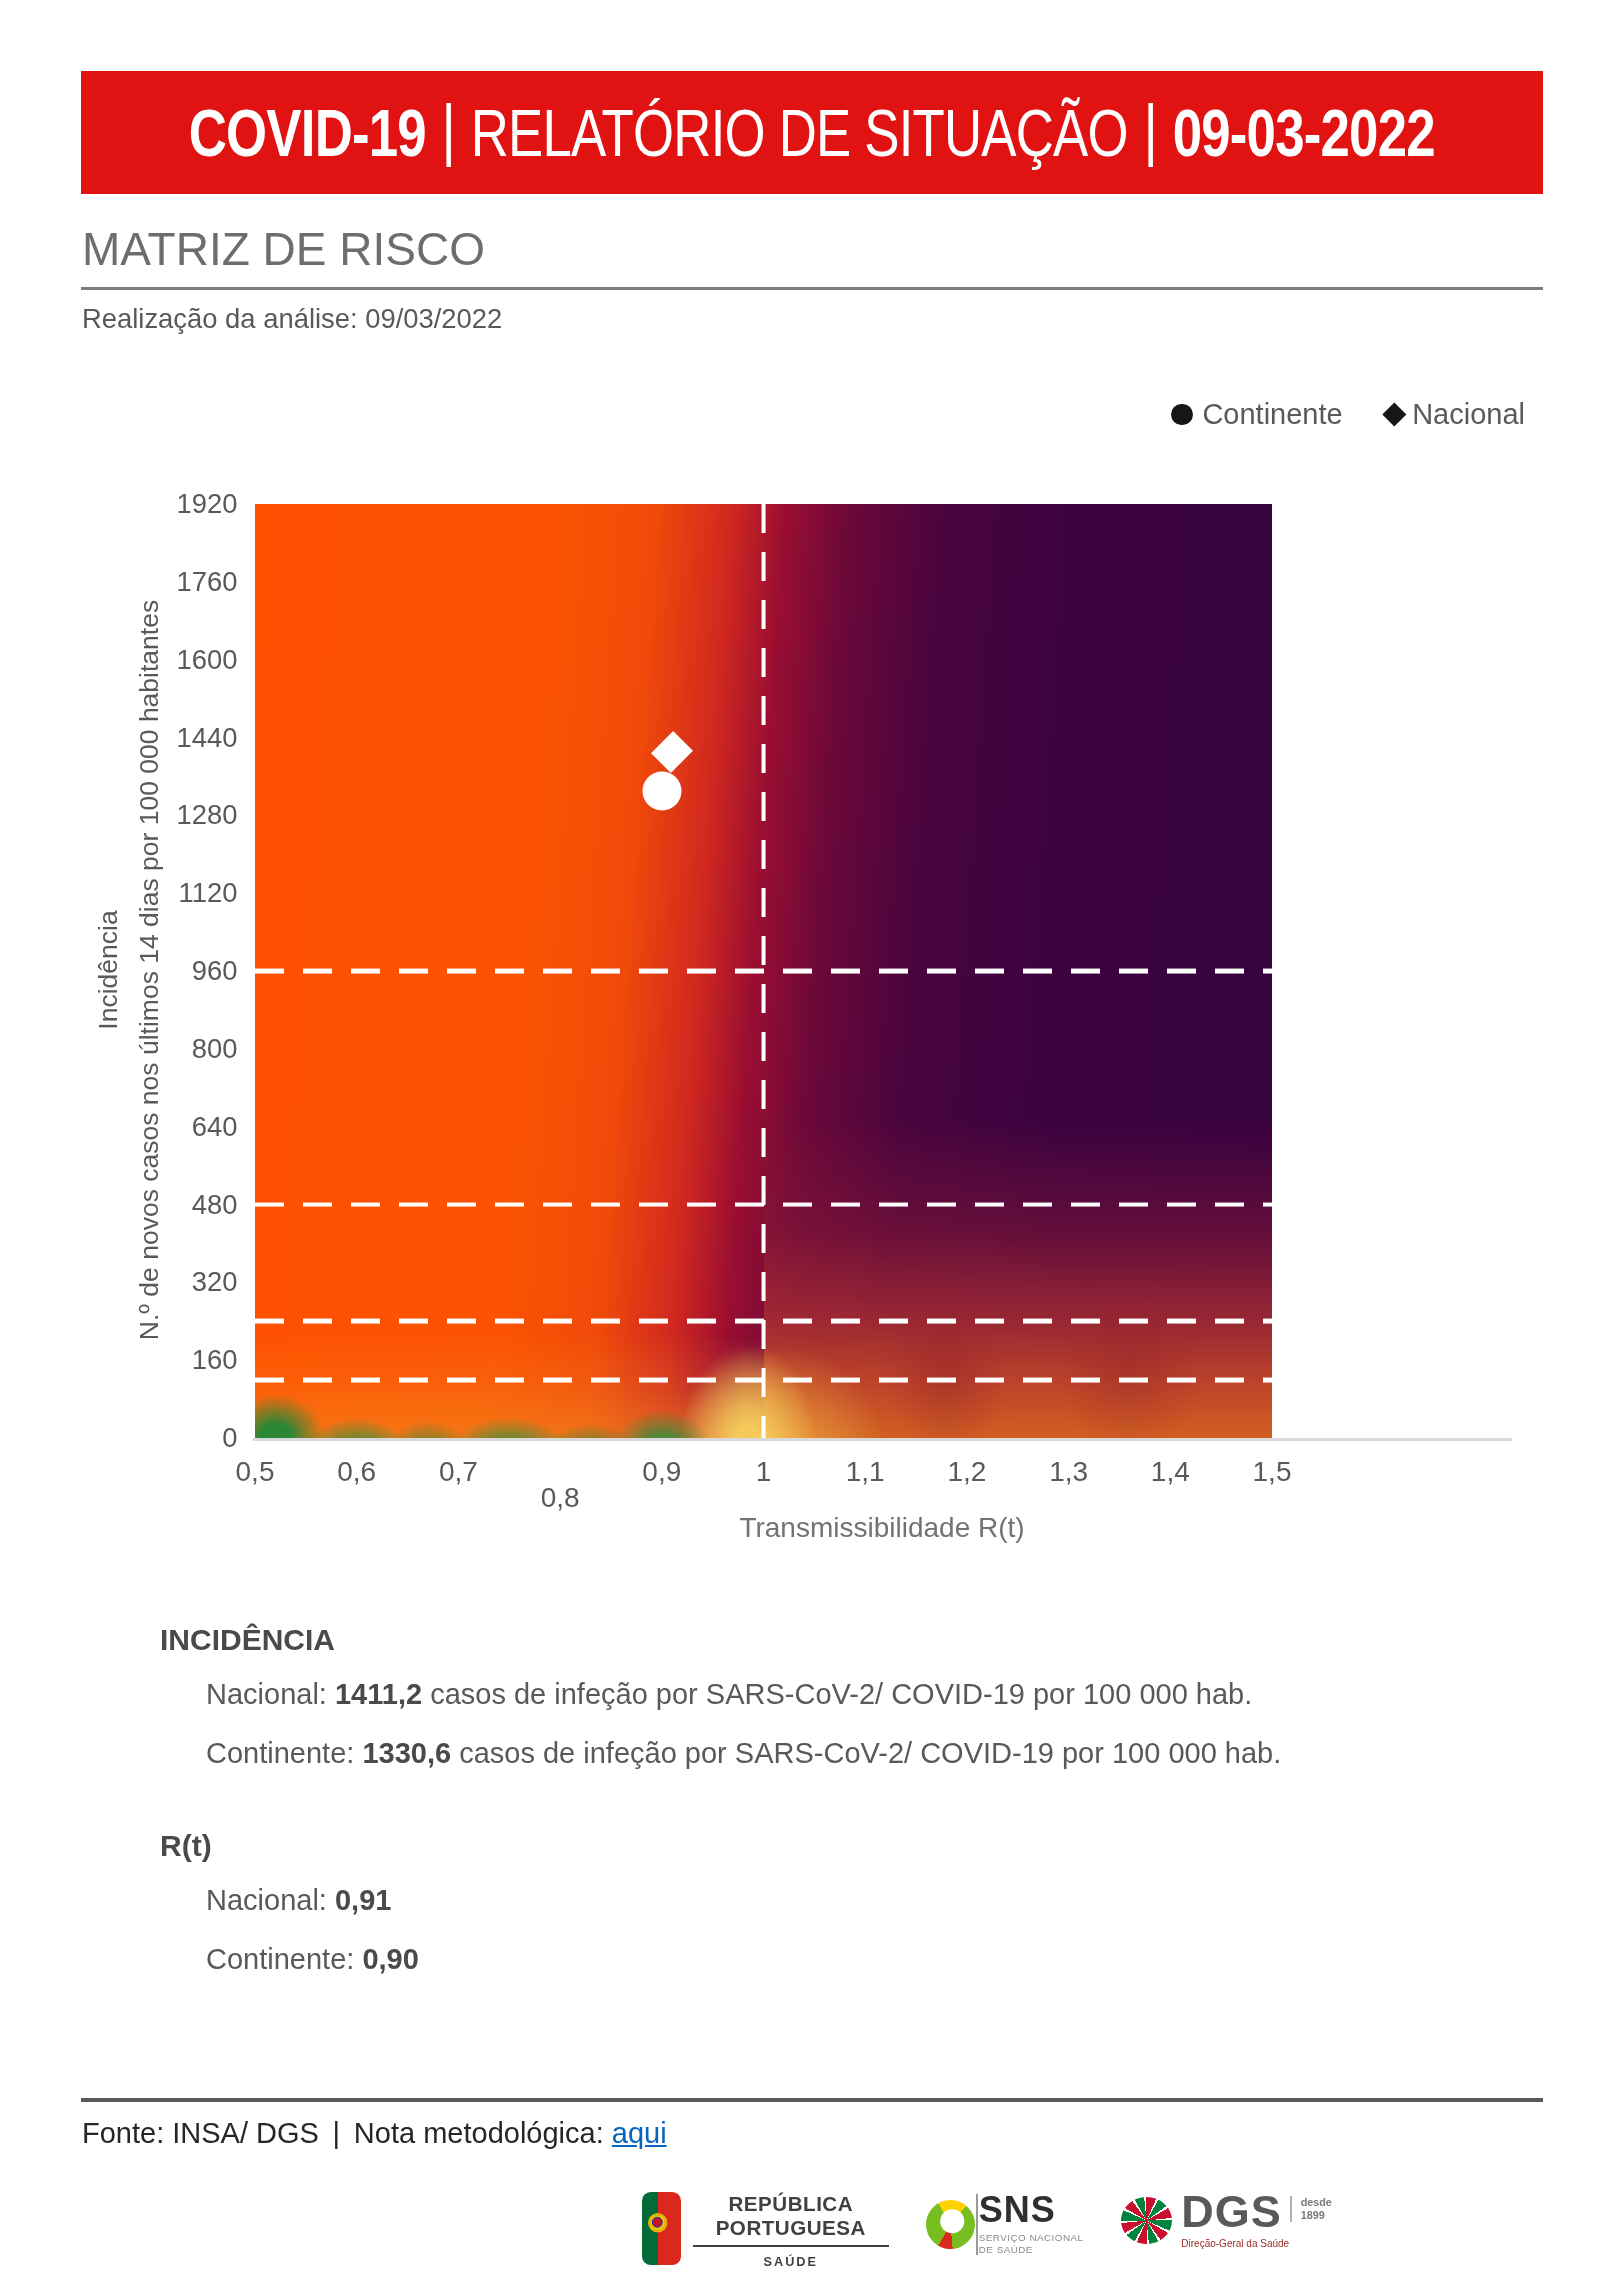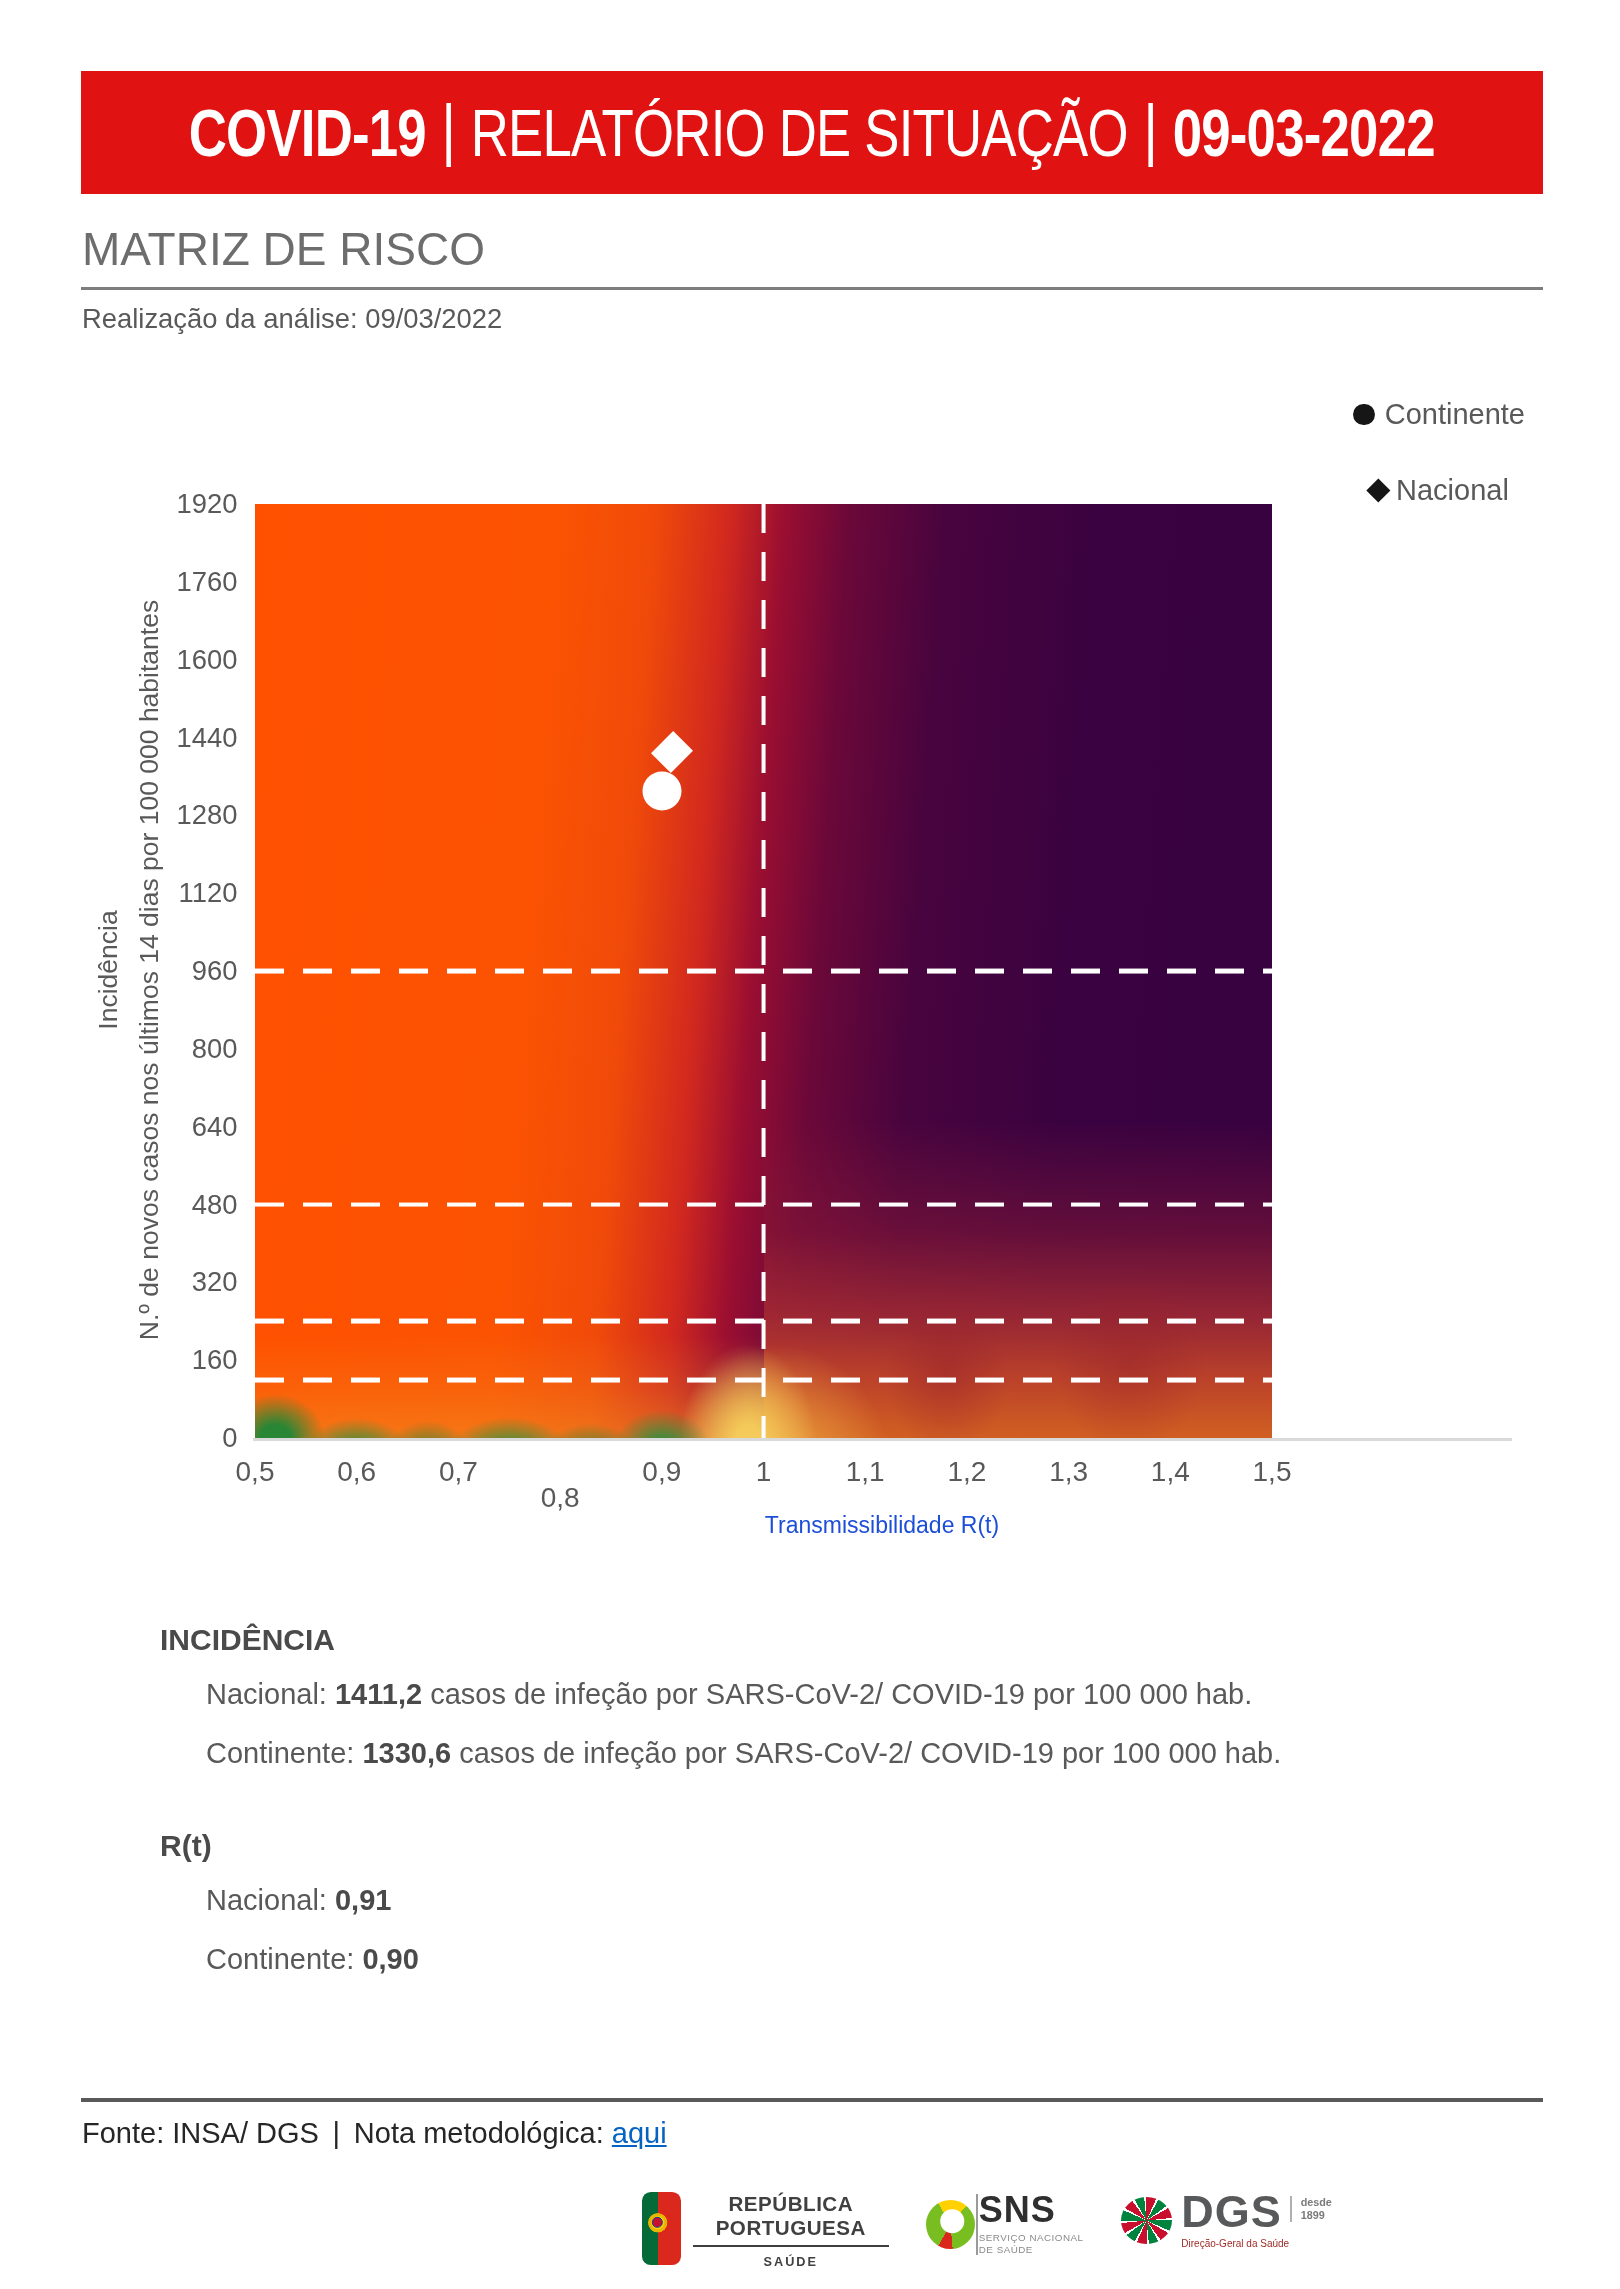--- a/index.html
+++ b/index.html
@@ -16,21 +16,21 @@
   .banner-inner .light { font-weight:400; }
   .banner-inner .sep { font-weight:300; font-size:69px; position:relative; top:-2.9px; }
 
   
   .page-title { position:absolute; left:82px; top:222px; font-size:46px; color:#6d6d6d; letter-spacing:0; }
   .title-rule { position:absolute; left:81px; top:287px; width:1462px; height:2.9px; background:#7d7d7d; }
   .subtitle { position:absolute; left:82px; top:303px; font-size:27.4px; color:#595959; }
 
   
   .legend { position:absolute; top:398px; right:95px; display:flex; gap:43px; align-items:center;
-    font-size:29px; color:#595959;flex-direction:column; }
+    font-size:29px; color:#595959; }
   .legend-item { display:flex; align-items:center; gap:9.8px; }
   .legend-dot { width:21.6px; height:21.6px; border-radius:50%; background:#161616; }
   .legend-diamond { width:16.7px; height:16.7px; background:#161616; transform:rotate(45deg); }
 
   
   .plot { position:absolute; left:255px; top:504px; width:1017px; height:934px;
     background-image:
       
       radial-gradient(69px 61px at 2% 100%, rgba(30,135,55,.95) 22%, rgba(30,135,55,0) 72%),
       radial-gradient(80px 55px at 10% 102%, rgba(38,145,64,.92) 18%, rgba(38,145,64,0) 70%),
@@ -61,21 +61,21 @@
 
   .y-tick { position:absolute; right:calc(100% + 17.6px); transform:translateY(-50%);
     font-size:27.4px; color:#595959; white-space:nowrap; }
   .x-tick { position:absolute; top:calc(100% + 17.6px); transform:translateX(-50%);
     font-size:28px; color:#595959; white-space:nowrap; }
   .y-axis-title-1 { position:absolute; left:108px; top:970px; font-size:26.5px; color:#595959;
     white-space:nowrap; transform:translate(-50%,-50%) rotate(-90deg); }
   .y-axis-title-2 { position:absolute; left:149px; top:970px; font-size:26.5px; color:#595959;
     white-space:nowrap; transform:translate(-50%,-50%) rotate(-90deg); }
   .x-axis-title { position:absolute; left:882px; top:1512px; transform:translateX(-50%);
-    font-size:23px; color:#1d4ed8; white-space:nowrap; }
+    font-size:28px; color:#737373; white-space:nowrap; }
 
   .h-thresh { position:absolute; left:0; right:0; height:4.9px; transform:translateY(-50%);
     background:repeating-linear-gradient(90deg,#fff 0 29px,rgba(255,255,255,0) 29px 48px); }
   .v-thresh { position:absolute; top:0; bottom:0; width:4.9px; transform:translateX(-50%);
     background:repeating-linear-gradient(180deg,#fff 0 29px,rgba(255,255,255,0) 29px 48px); }
 
   .pt-circle { position:absolute; width:39px; height:39px; border-radius:50%; background:#fff;
     transform:translate(-50%,-50%); }
   .pt-diamond { position:absolute; width:28px; height:28px; background:#fff;
     transform:translate(-50%,-50%) rotate(45deg) scale(1,1.12); }

